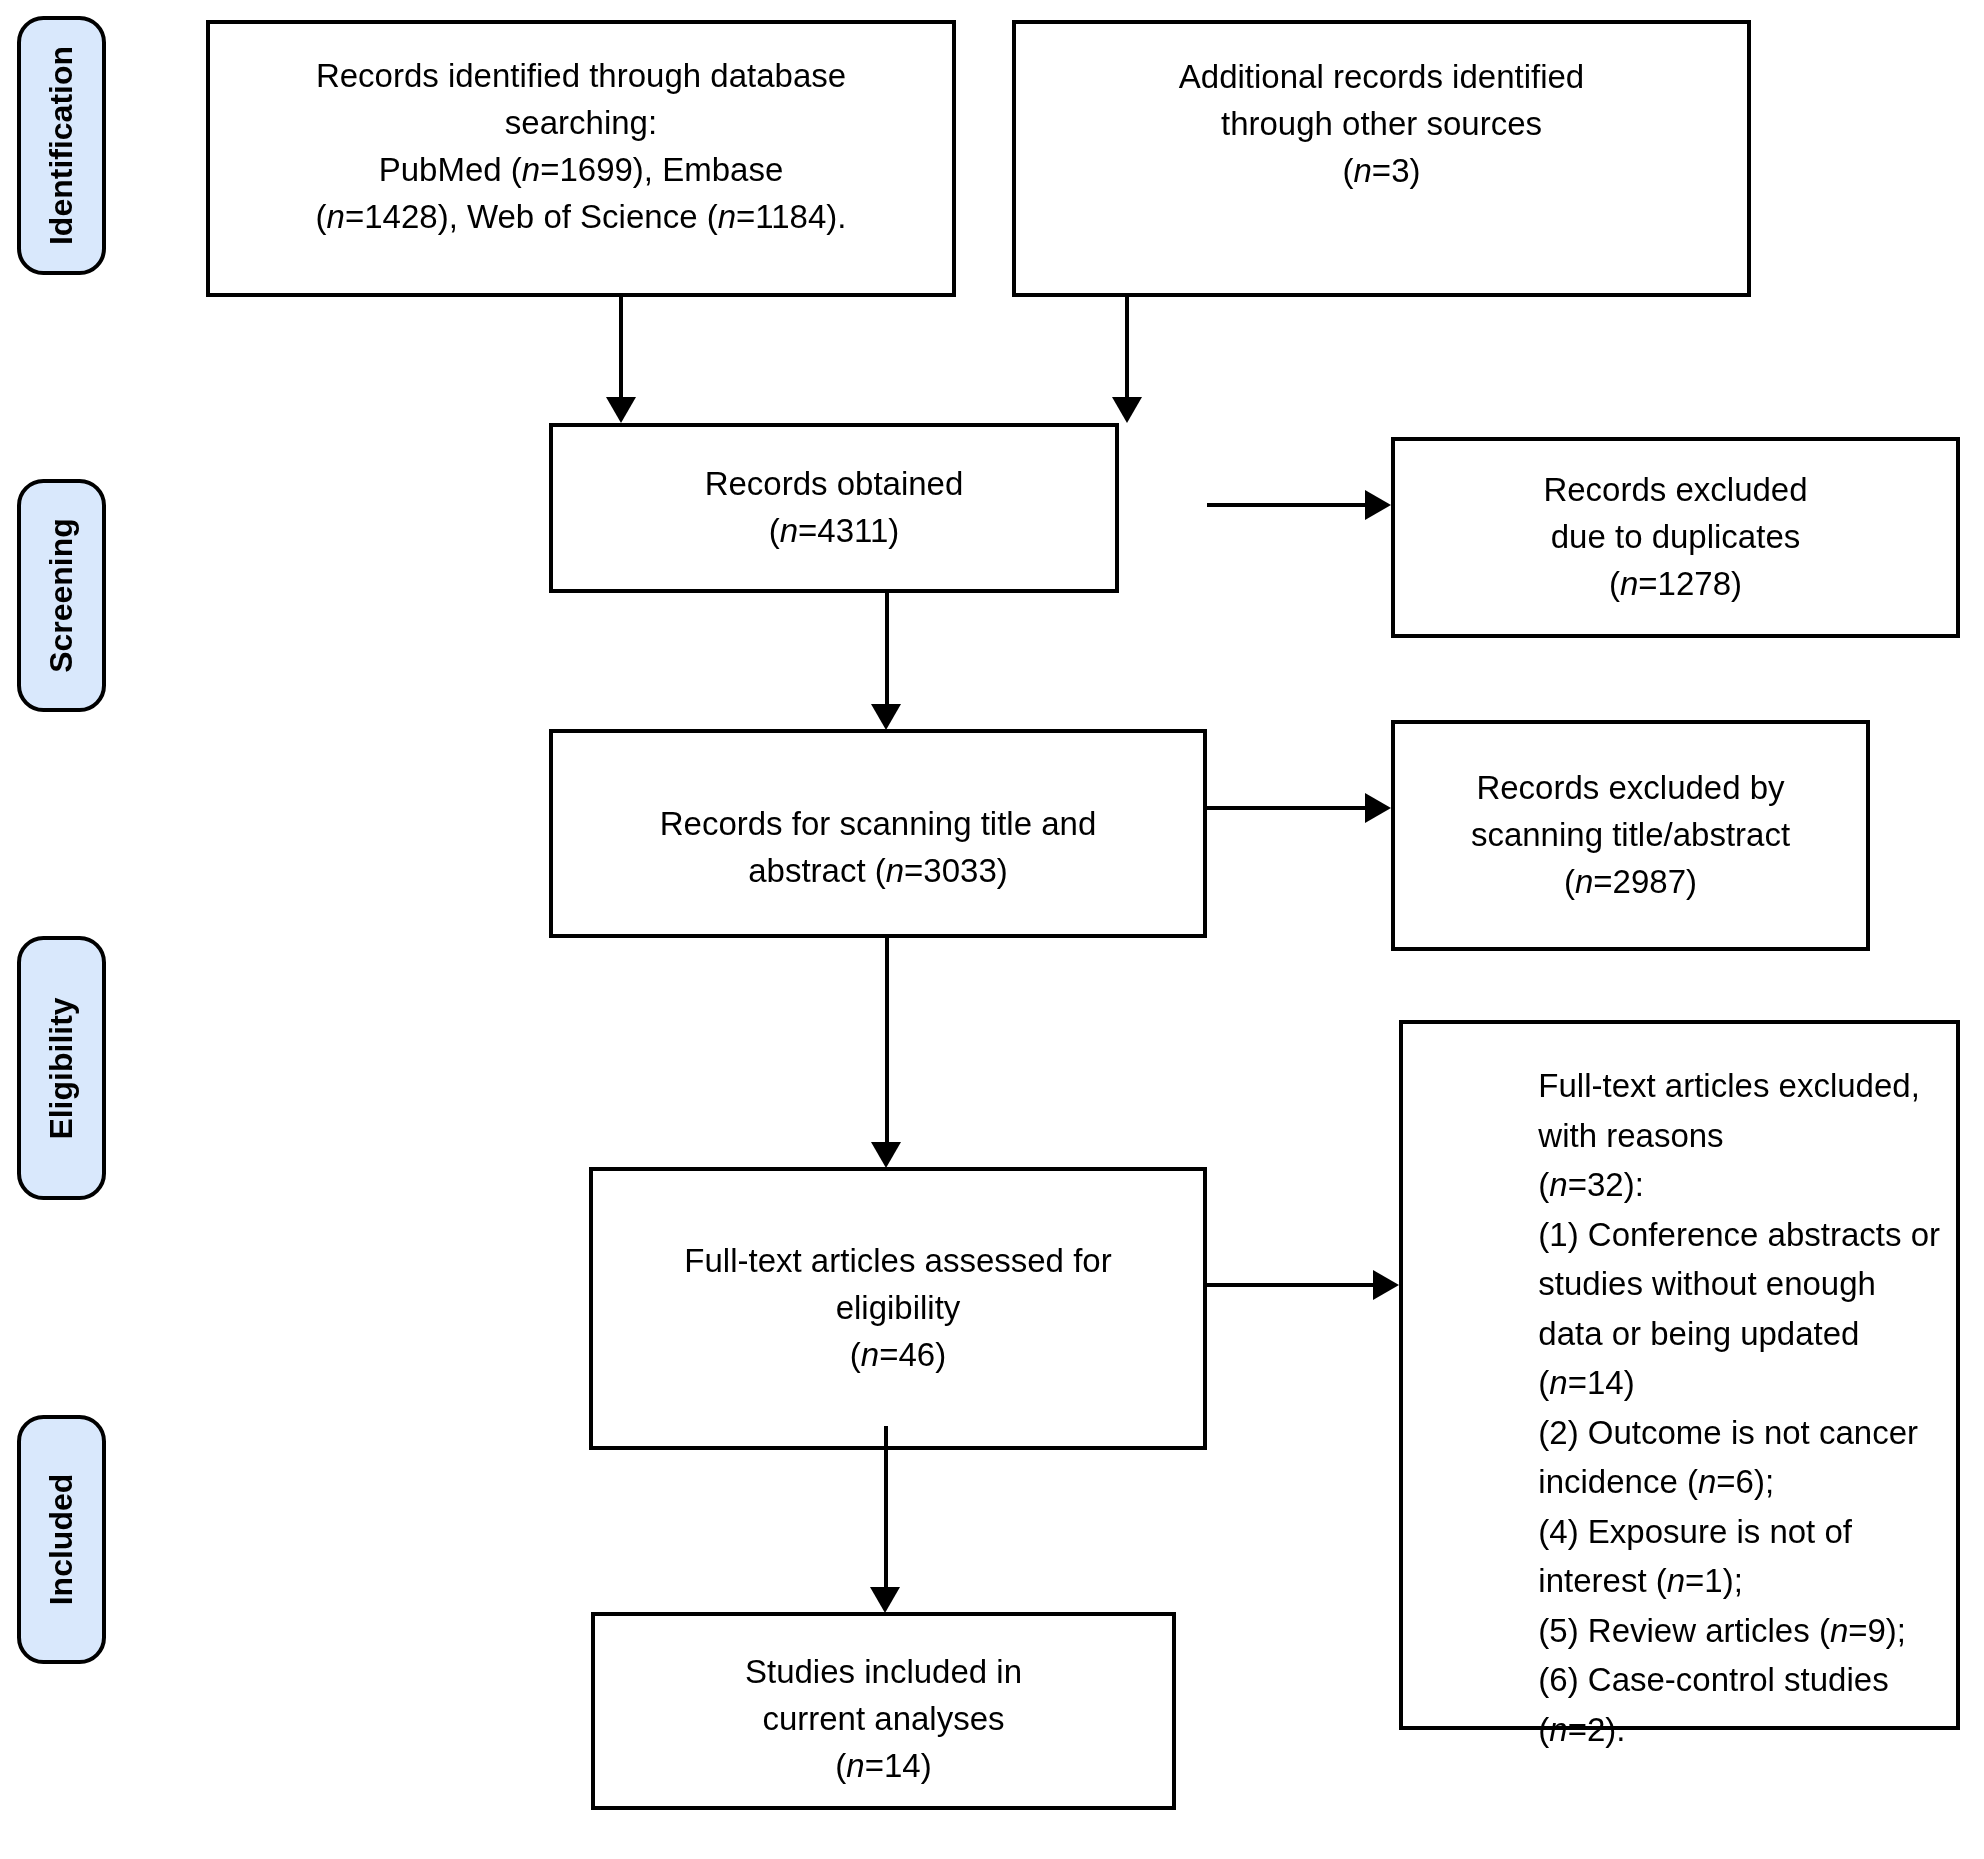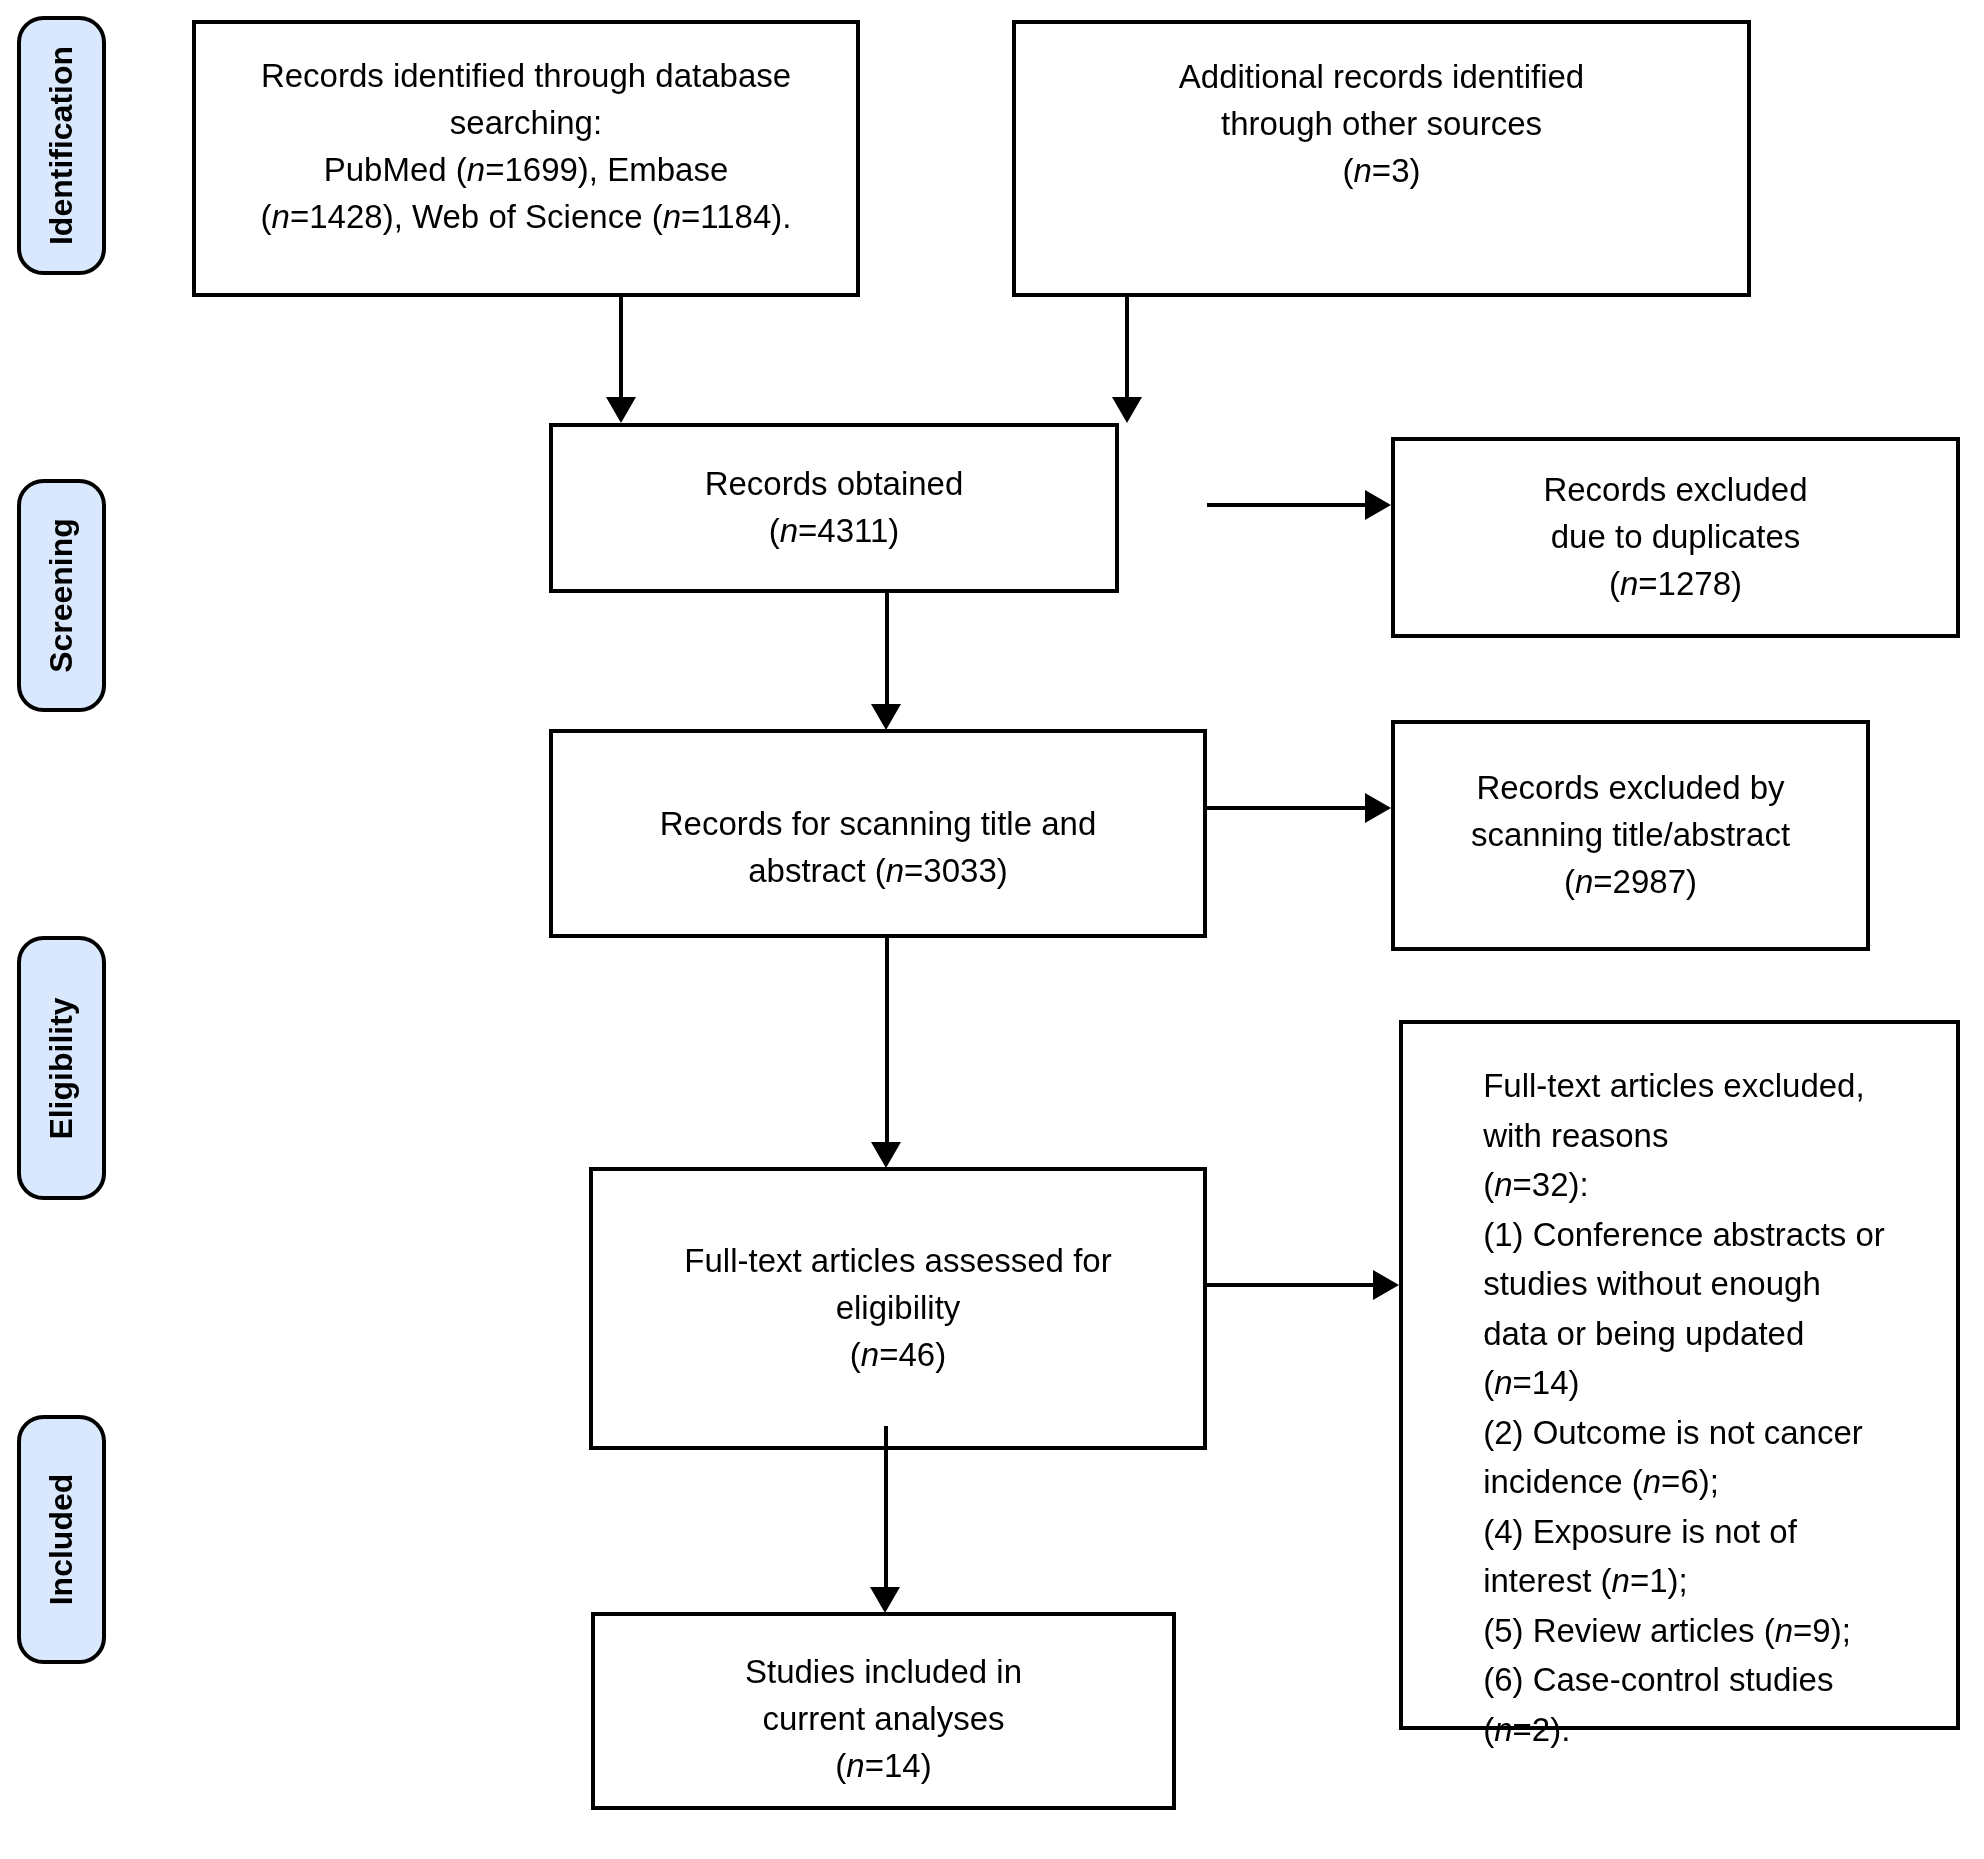--- a/index.html
+++ b/index.html
@@ -44,30 +44,30 @@
     border:4px solid #000;
     box-sizing:border-box;
     display:flex;
     flex-direction:column;
     align-items:center;
     justify-content:center;
     text-align:center;
     font-size:33px;
     line-height:1.42;
   }
-  #box-identified{left:192px;top:20px;width:668px;height:277px;padding-bottom:23px;}
+  #box-identified{left:206px;top:20px;width:750px;height:277px;padding-bottom:23px;}
   #box-additional{left:1012px;top:20px;width:739px;height:277px;justify-content:flex-start;padding-top:30px;}
   #box-obtained{left:549px;top:423px;width:570px;height:170px;}
   #box-dup-excluded{left:1391px;top:437px;width:569px;height:201px;}
   #box-scanning{left:549px;top:729px;width:658px;height:209px;justify-content:center;padding-top:29px;}
   #box-scan-excluded{left:1391px;top:720px;width:479px;height:231px;}
   #box-fulltext{left:589px;top:1167px;width:618px;height:283px;}
   #box-ft-excluded{
     left:1399px;top:1020px;width:561px;height:710px;
-    justify-content:flex-start;align-items:center;
+    justify-content:flex-start;align-items:flex-end;
     text-align:left;
     padding:37px 16px 16px 25px;
     line-height:1.50;
   }
   #box-included{left:591px;top:1612px;width:585px;height:198px;padding-top:17px;}
 
   
   .vline,.hline{position:absolute;background:#000;}
   .head-down{
     position:absolute;width:0;height:0;

